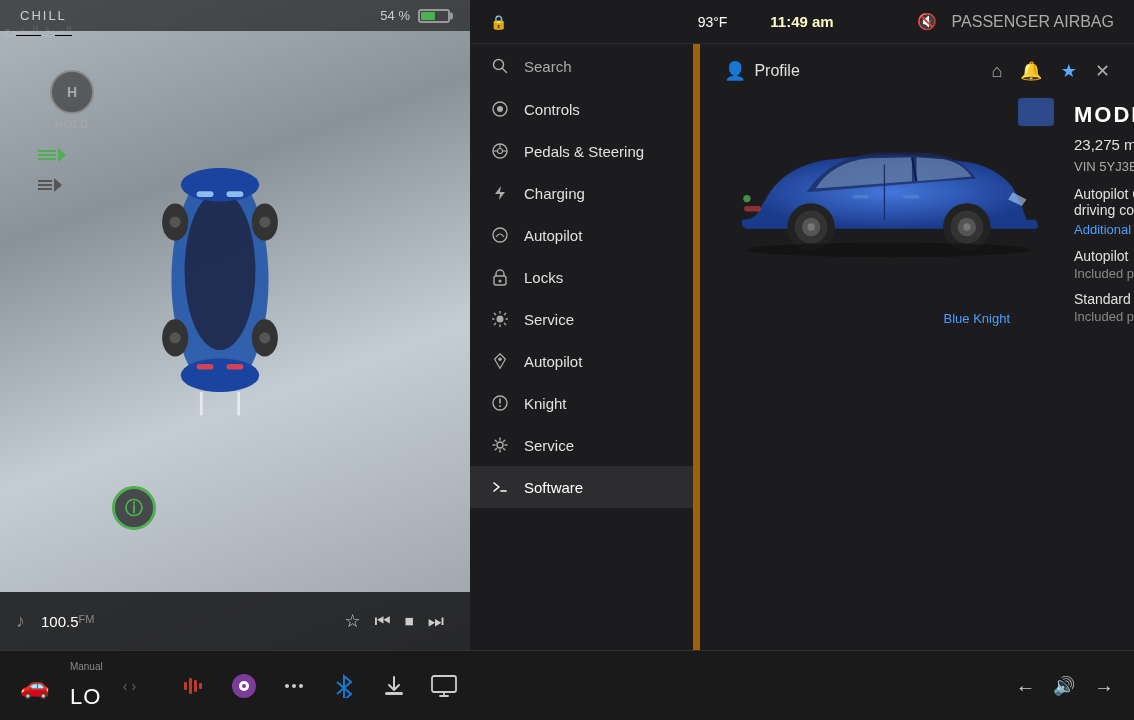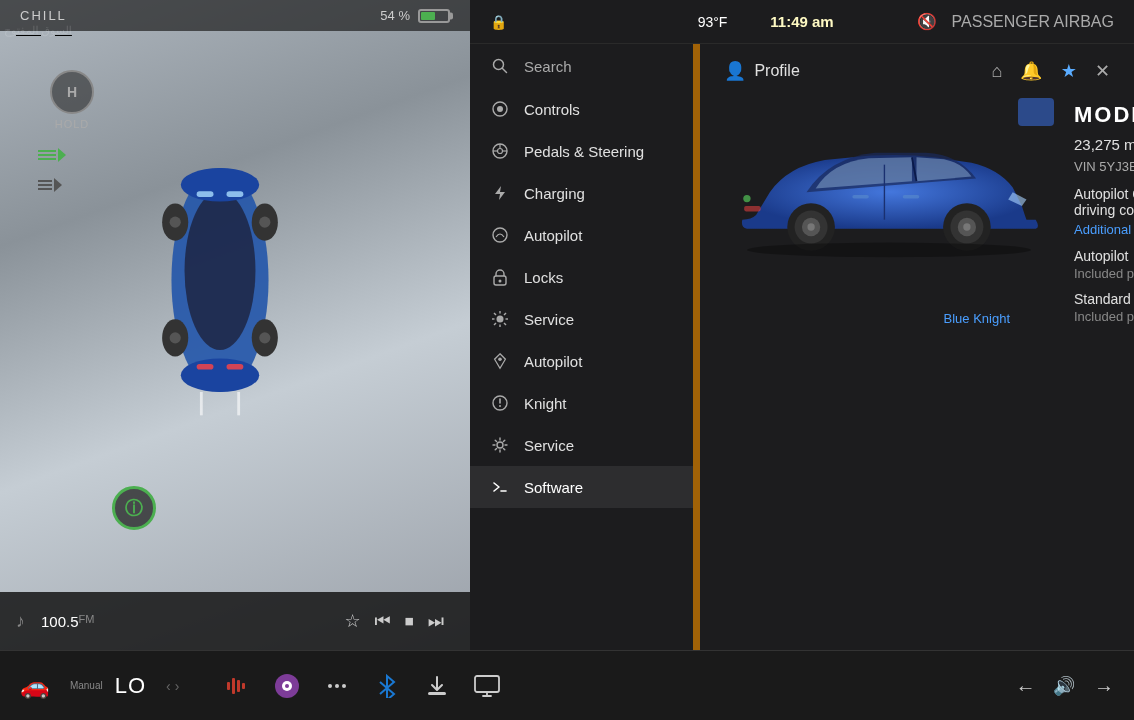--- a/index.html
+++ b/index.html
@@ -393,22 +393,22 @@
     }
 
     .taskbar-car-icon {
       color: #ccc;
       font-size: 24px;
       margin-right: 20px;
     }
 
     .taskbar-drive-info {
       display: flex;
-      flex-direction: row;
-      align-items: center;
+      flex-direction: column;
+      align-items: flex-start;
       margin-right: 20px;
       gap: 12px;
     }
 
     .drive-mode-label {
       color: #888;
       font-size: 10px;
     }
 
     .drive-mode-value {

